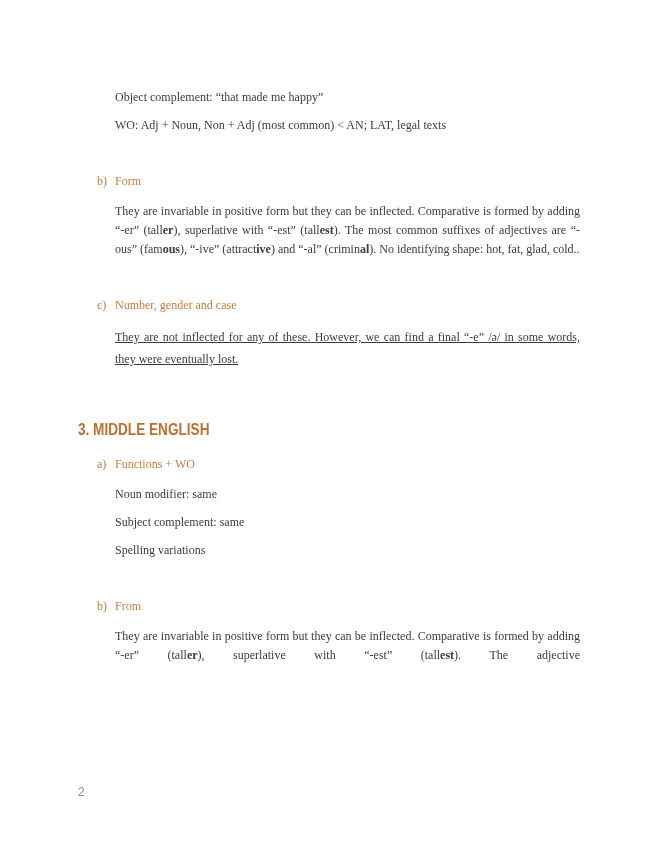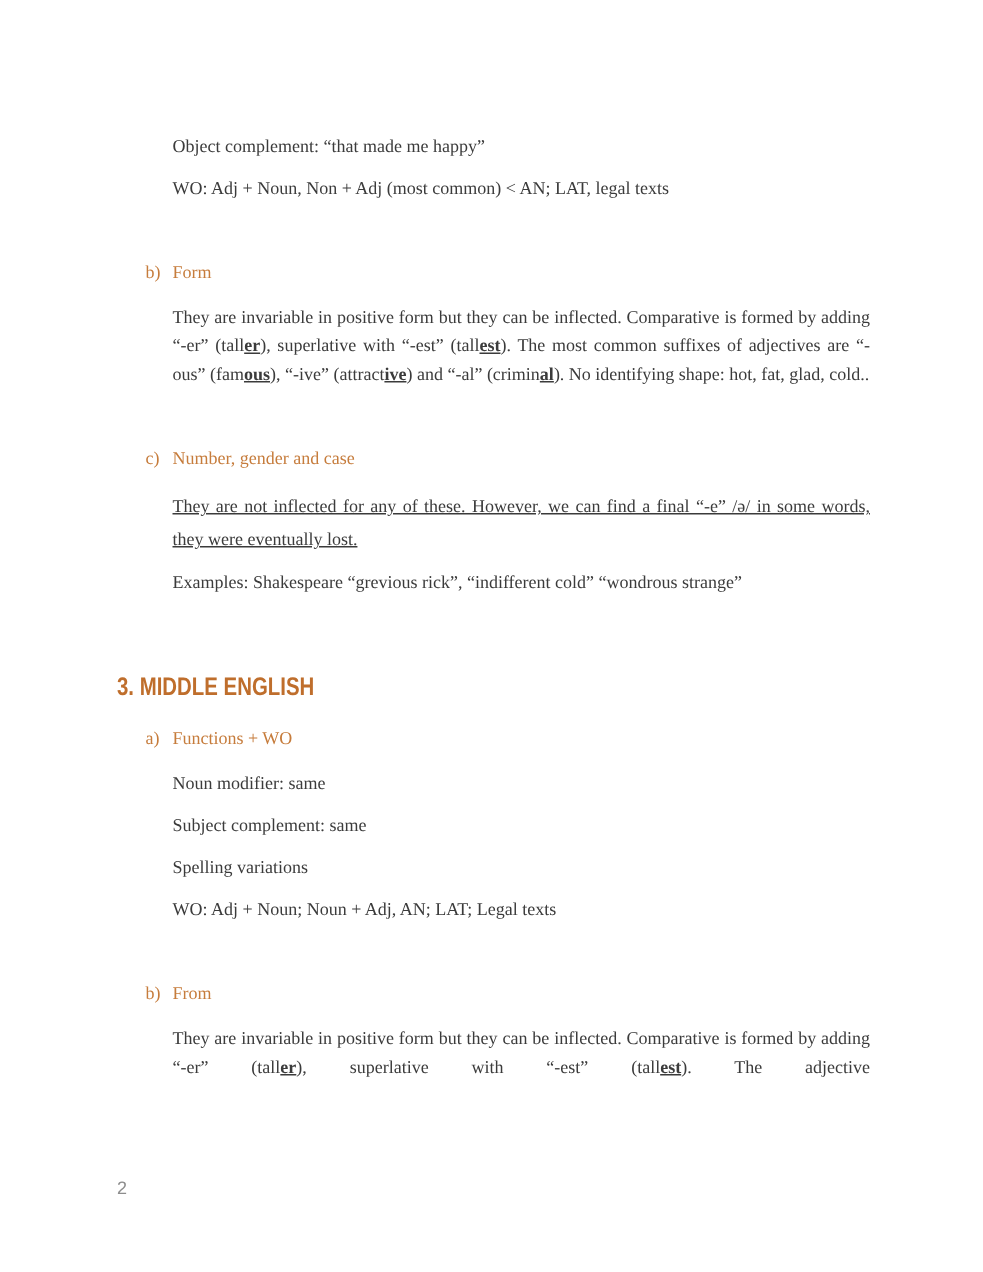--- a/index.html
+++ b/index.html
@@ -25,21 +25,21 @@
   .sub.tight{margin-top:15px;}
   .sub .lbl{width:18px;flex:none;}
   .h2{
     margin:50px 0 15px 0;
     font-family:"Liberation Sans","DejaVu Sans",sans-serif;
     font-weight:700;font-size:17px;line-height:20px;
     color:var(--accent-heading);
     transform:scaleX(0.8);transform-origin:0 50%;
     white-space:nowrap;width:-moz-fit-content;width:fit-content;
   }
-  .b{font-weight:700;text-decoration:underline;}
+  .b{font-weight:700;}
   .pageno{
     position:absolute;left:78px;top:783px;
     font-family:"Liberation Sans","DejaVu Sans",sans-serif;
     font-size:12px;color:var(--page-number-color);
   }
 </style>
 </head>
 <body>
 
 <div class="page">
@@ -52,32 +52,30 @@
       <span class="lbl">b)</span>
       <span>Form</span>
     </div>
     <p class="just"><span>They are invariable in positive form but they can be inflected. Comparative is formed by adding “-er” (tall</span><span class="b">er</span><span>), superlative with “-est” (tall</span><span class="b">est</span><span>). The most common suffixes of adjectives are “-ous” (fam</span><span class="b">ous</span><span>), “-ive” (attract</span><span class="b">ive</span><span>) and “-al” (crimin</span><span class="b">al</span><span>). No identifying shape: hot, fat, glad, cold..</span></p>
 
     <div class="sub">
       <span class="lbl">c)</span>
       <span>Number, gender and case</span>
     </div>
     <p class="just loose">They are not inflected for any of these. However, we can find a final “-e” /ə/ in some words, they were eventually lost.</p>
-    <p>Examples: Shakespeare “grevious rick”, “indifferent cold” “wondrous strange”</p>
 
     <div class="h2">3. MIDDLE ENGLISH</div>
 
     <div class="sub tight">
       <span class="lbl">a)</span>
       <span>Functions + WO</span>
     </div>
     <p>Noun modifier: same</p>
     <p>Subject complement: same</p>
     <p>Spelling variations</p>
-    <p>WO: Adj + Noun; Noun + Adj, AN; LAT; Legal texts</p>
 
     <div class="sub">
       <span class="lbl">b)</span>
       <span>From</span>
     </div>
     <p class="just-all"><span>They are invariable in positive form but they can be inflected. Comparative is formed by adding “-er” (tall</span><span class="b">er</span><span>), superlative with “-est” (tall</span><span class="b">est</span><span>). The adjective</span></p>
 
   </div>
 
   <div class="pageno">2</div>

